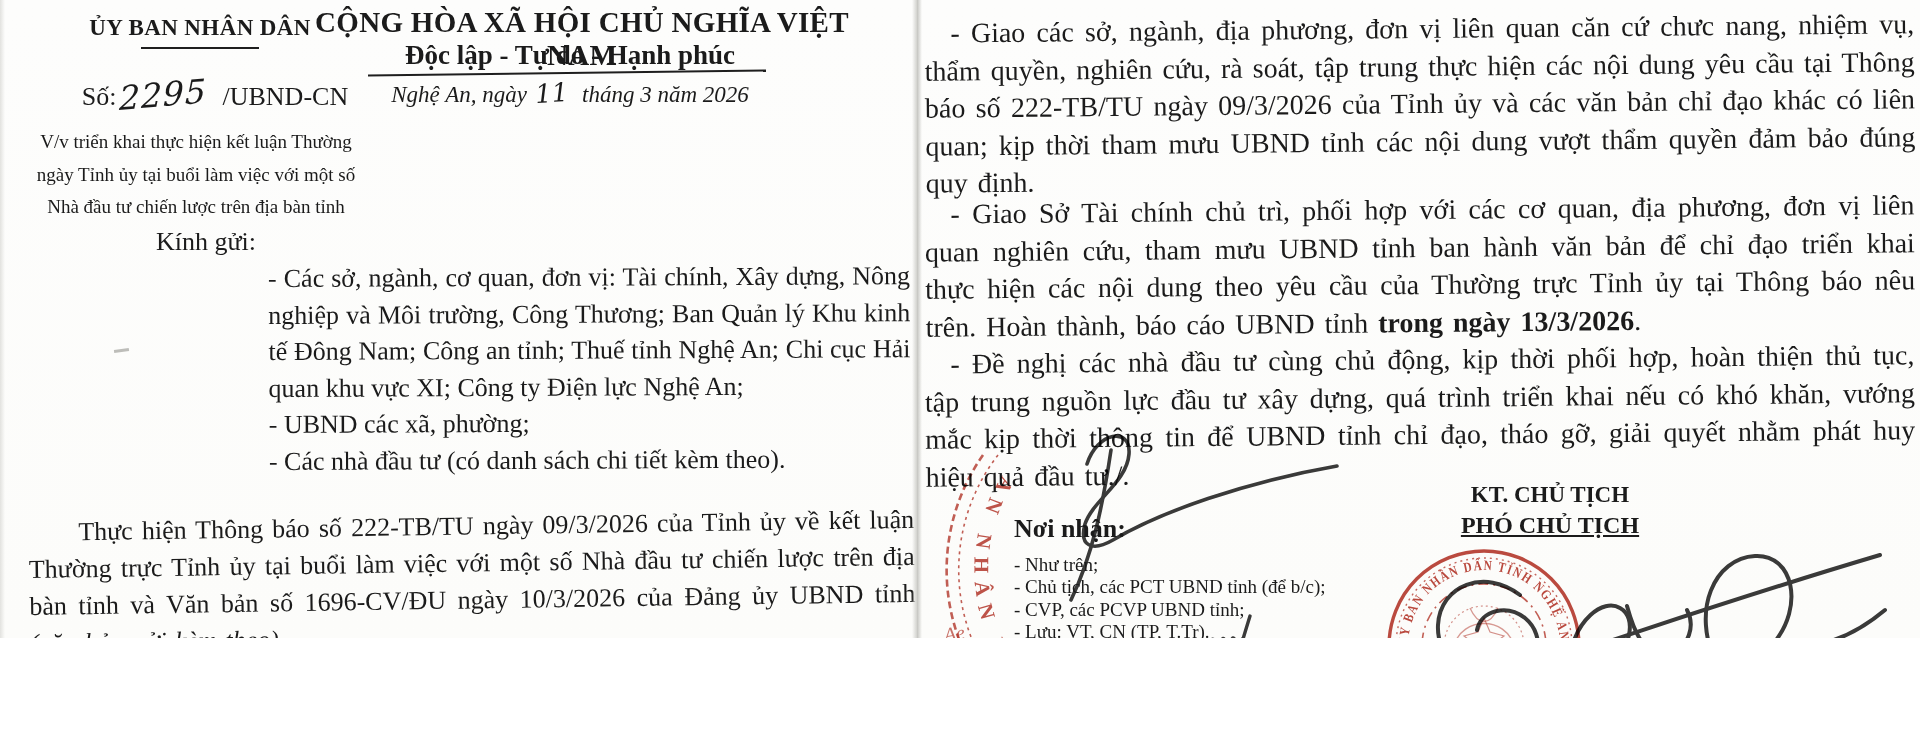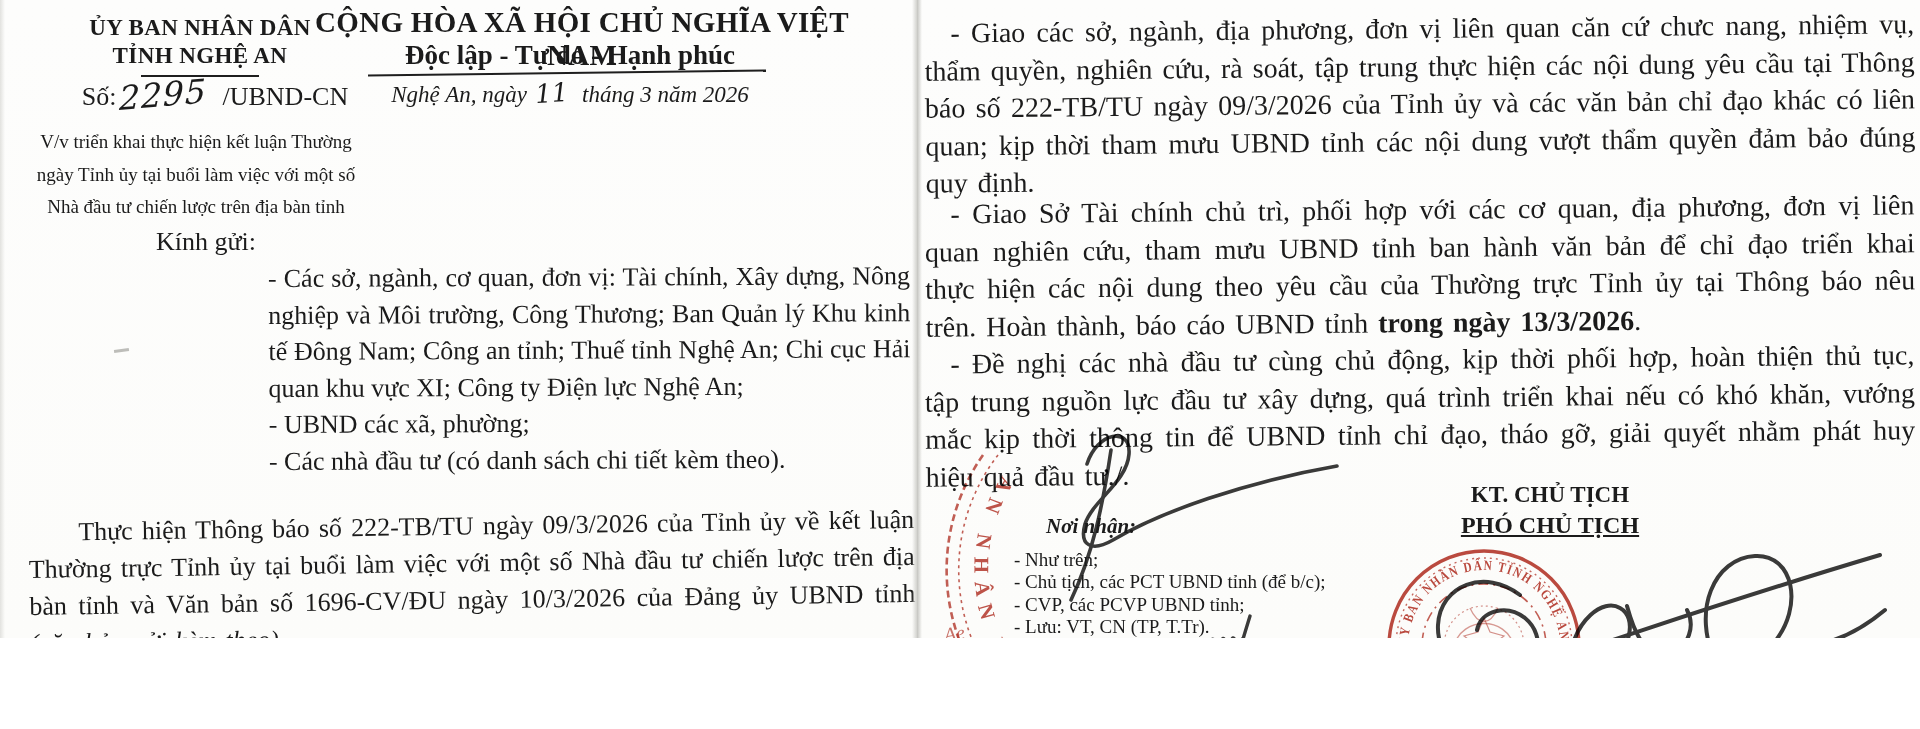--- a/index.html
+++ b/index.html
@@ -31,37 +31,36 @@
   .salute{left:156px;top:227px;font-size:26px;}
   .recipients{left:268px;top:261px;width:642px;font-size:26px;line-height:36.5px;text-align:justify;transform:rotate(-.25deg);transform-origin:left top;}
   .intro{left:28px;top:514px;width:886px;font-size:26px;line-height:37px;text-align:justify;text-indent:50px;word-spacing:2px;transform:rotate(-.85deg);transform-origin:left top;margin:0;}
   .intro i{font-style:italic;}
   .lead{left:78px;top:664px;font-size:26px;transform:rotate(-.5deg);}
   .artifact{left:114px;top:349px;width:15px;height:3px;background:#bdbdb9;transform:rotate(-8deg);}
   
   .rp{width:990px;font-size:28px;line-height:37.5px;text-align:justify;text-indent:26px;word-spacing:3px;transform:rotate(-.55deg);transform-origin:center;margin:0;left:925px;}
   .p1{top:10px;} .p2{top:191px;} .p3{top:341px;}
   .noi-nhan{left:1014px;top:514px;width:400px;}
-  .nn-label{font-weight:bold;font-style:italic;font-size:21px;margin-left:32px;}
+  .nn-label{font-weight:bold;font-size:26px;}
   .nn-items{font-size:19px;line-height:22.4px;margin-top:10px;}
   .sign{left:1395px;top:480px;width:310px;text-align:center;font-weight:bold;line-height:30px;}
   .sign .l1{font-size:23px;} .sign .l2{font-size:23px;} .sign .l3{font-size:24px;text-decoration:underline;}
   svg.stamp{mix-blend-mode:multiply;}
   svg.ink{mix-blend-mode:multiply;}
 </style>
 </head>
 <body>
 
 <div class="scan">
   <div class="abs edge-shade"></div>
 
   <div>
     <div class="abs org center">
       <div>ỦY BAN NHÂN DÂN</div>
-      <div>TỈNH NGHỆ AN</div>
       <div class="org-underline"></div>
     </div>
 
     <div class="abs doc-no center">
       <span>Số:</span><span class="hand">2295</span><span class="suffix">/UBND-CN</span>
     </div>
 
     <div class="abs subject center">V/v triển khai thực hiện kết luận Thường ngày Tỉnh ủy tại buổi làm việc với một số Nhà đầu tư chiến lược trên địa bàn tỉnh</div>
 
     <div class="abs nat1 center">CỘNG HÒA XÃ HỘI CHỦ NGHĨA VIỆT NAM</div>

